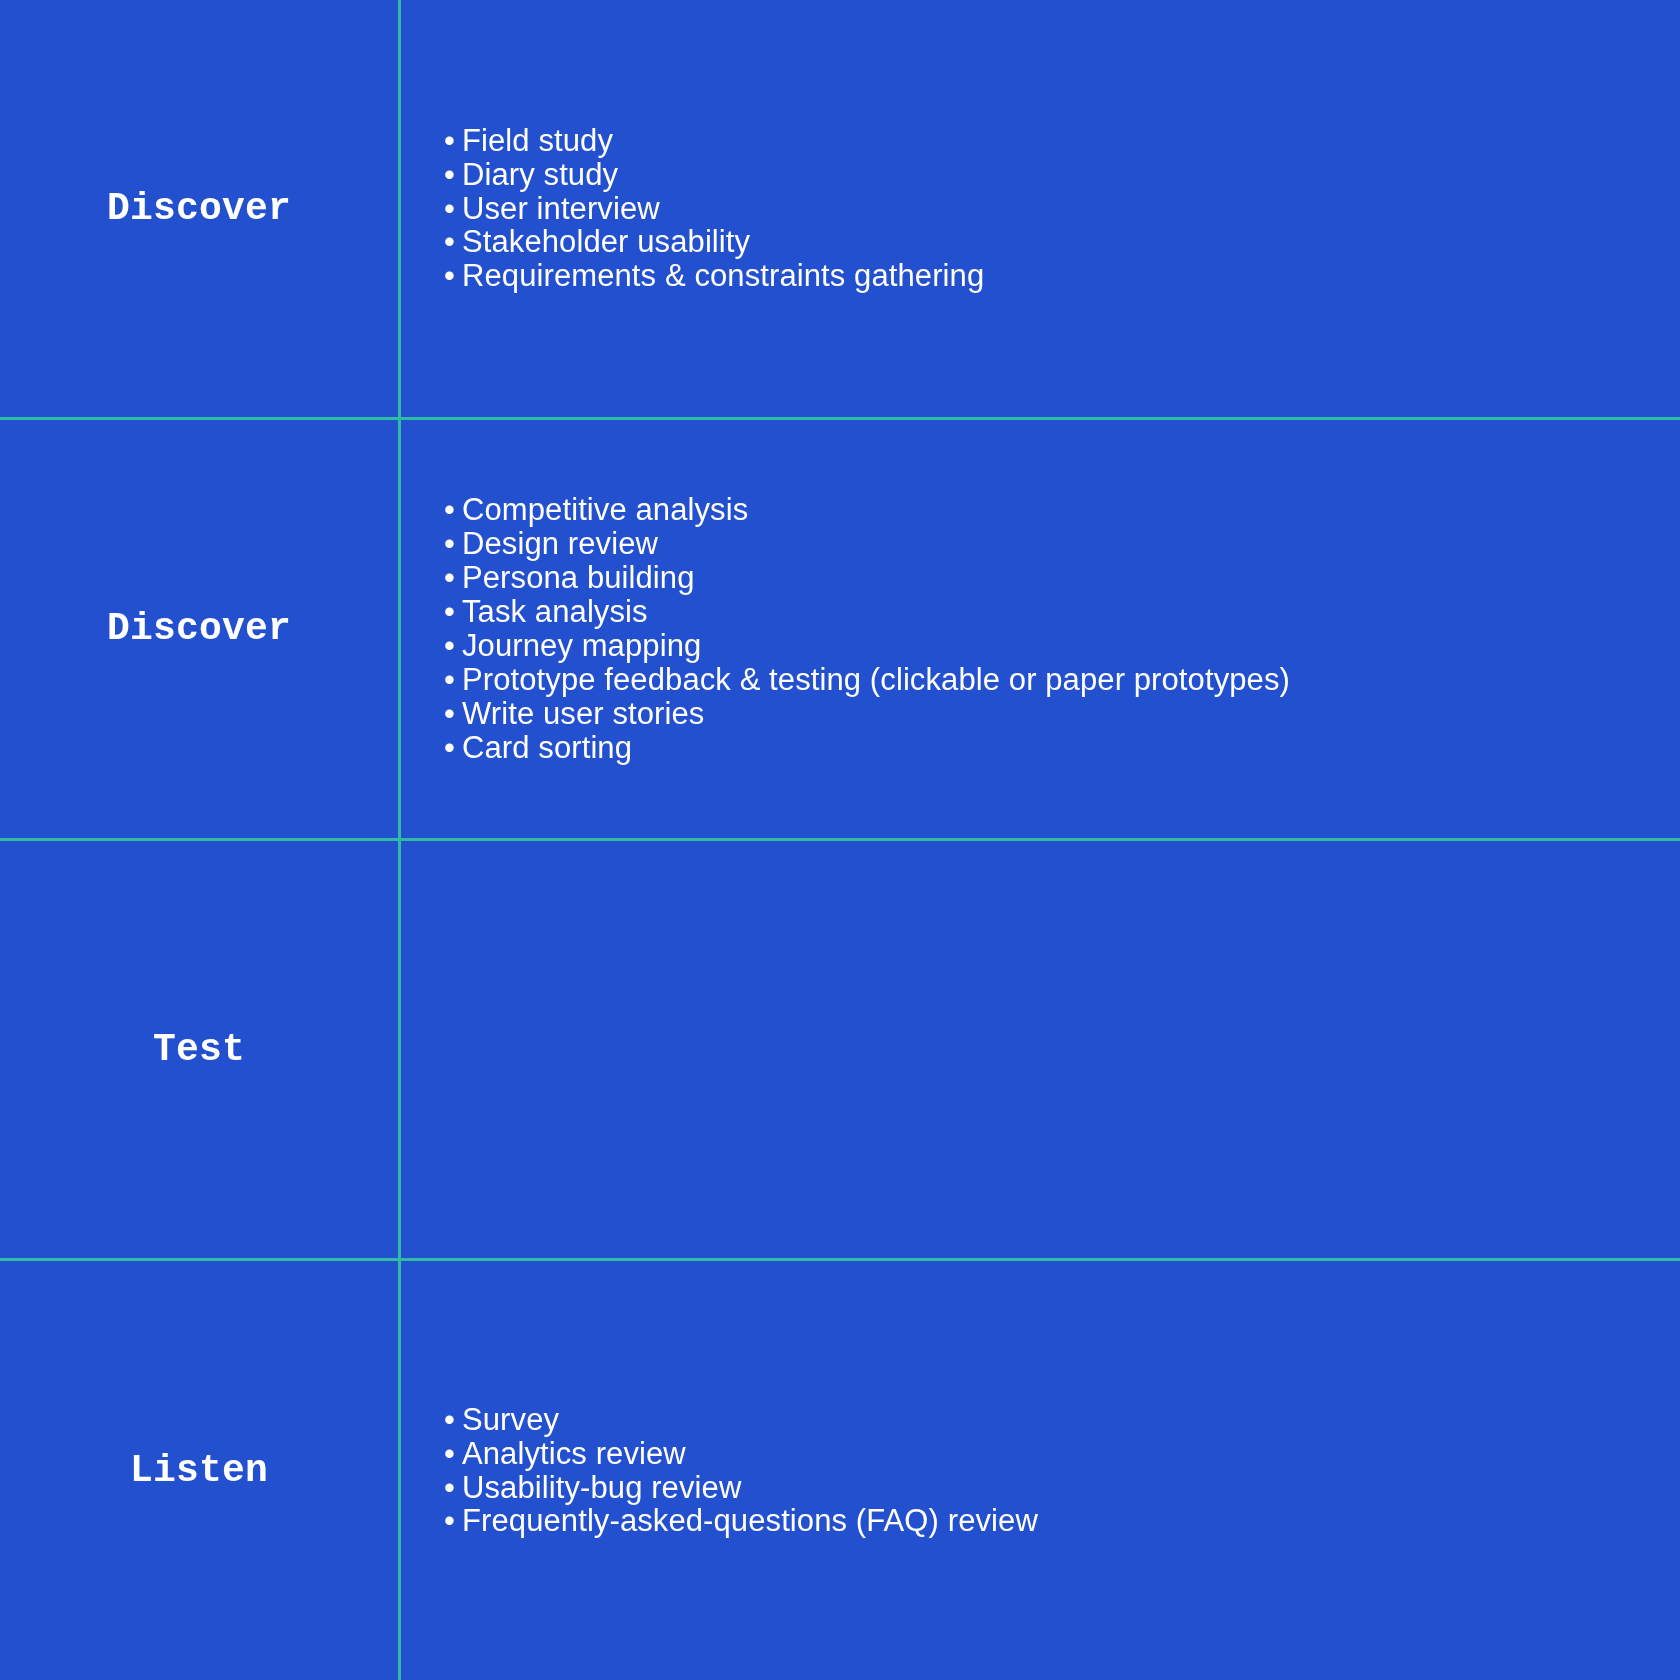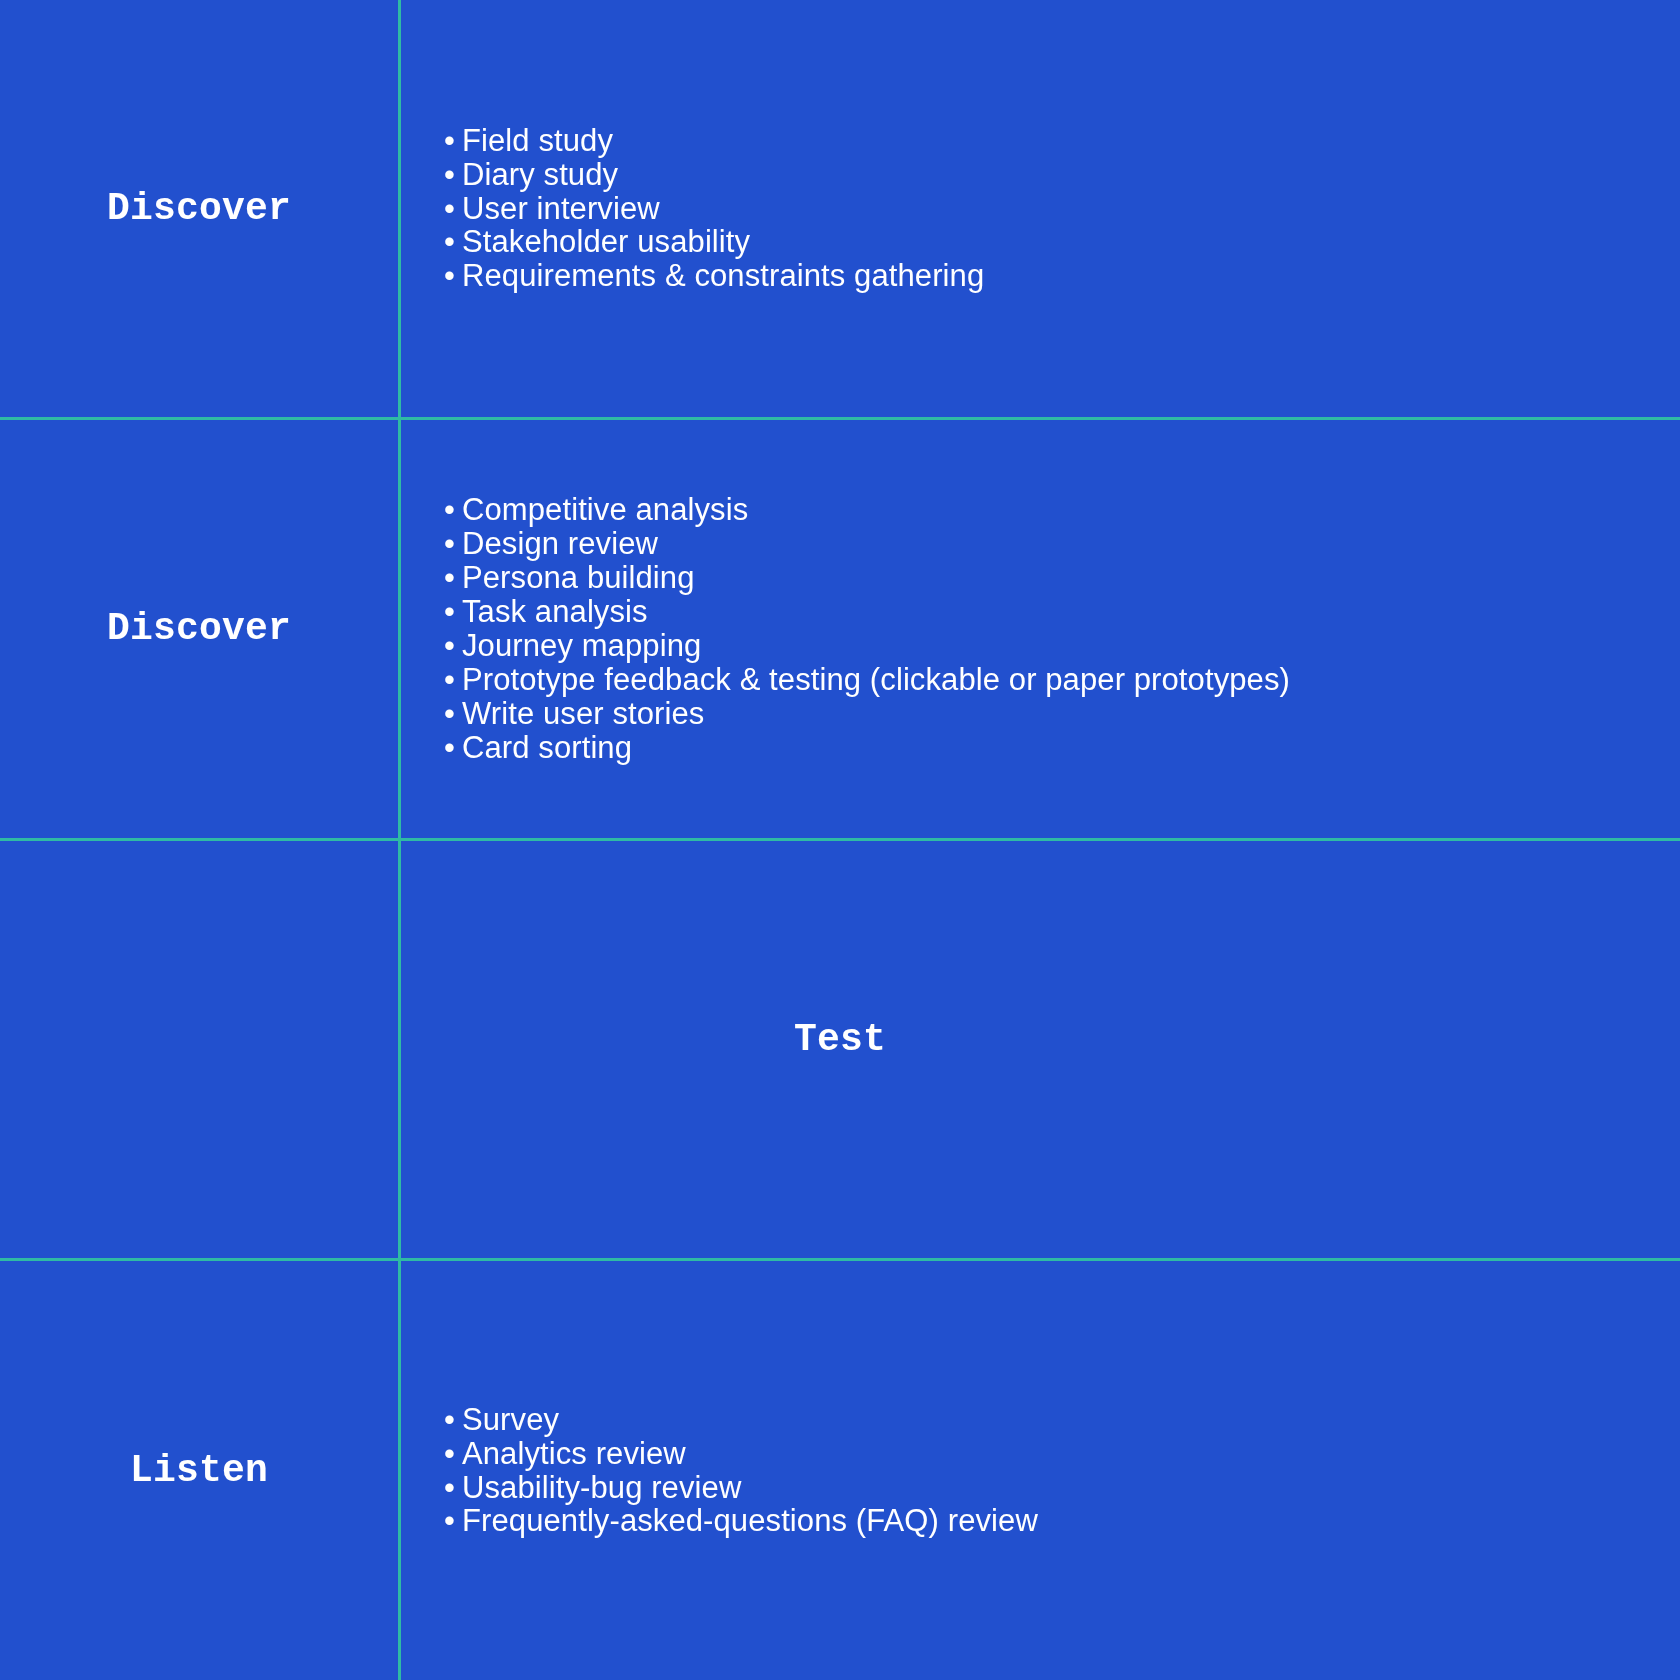--- a/index.html
+++ b/index.html
@@ -46,21 +46,21 @@
   
   .row {
     position: absolute;
     left: 0;
     width: 1680px;
     display: flex;
     align-items: center;
   }
   .row-discover { top: 0px;    height: 417px; }
   .row-explore  { top: 420px;  height: 418px; }
-  .row-test     { top: 841px;  height: 417px; flex-direction: column; }
+  .row-test     { top: 841px;  height: 417px; }
   .row-listen   { top: 1261px; height: 419px; }
 
   .stage-label-cell {
     width: 398px;
     flex: 0 0 398px;
     display: flex;
     align-items: center;
     justify-content: center;
     height: 100%;
   }

